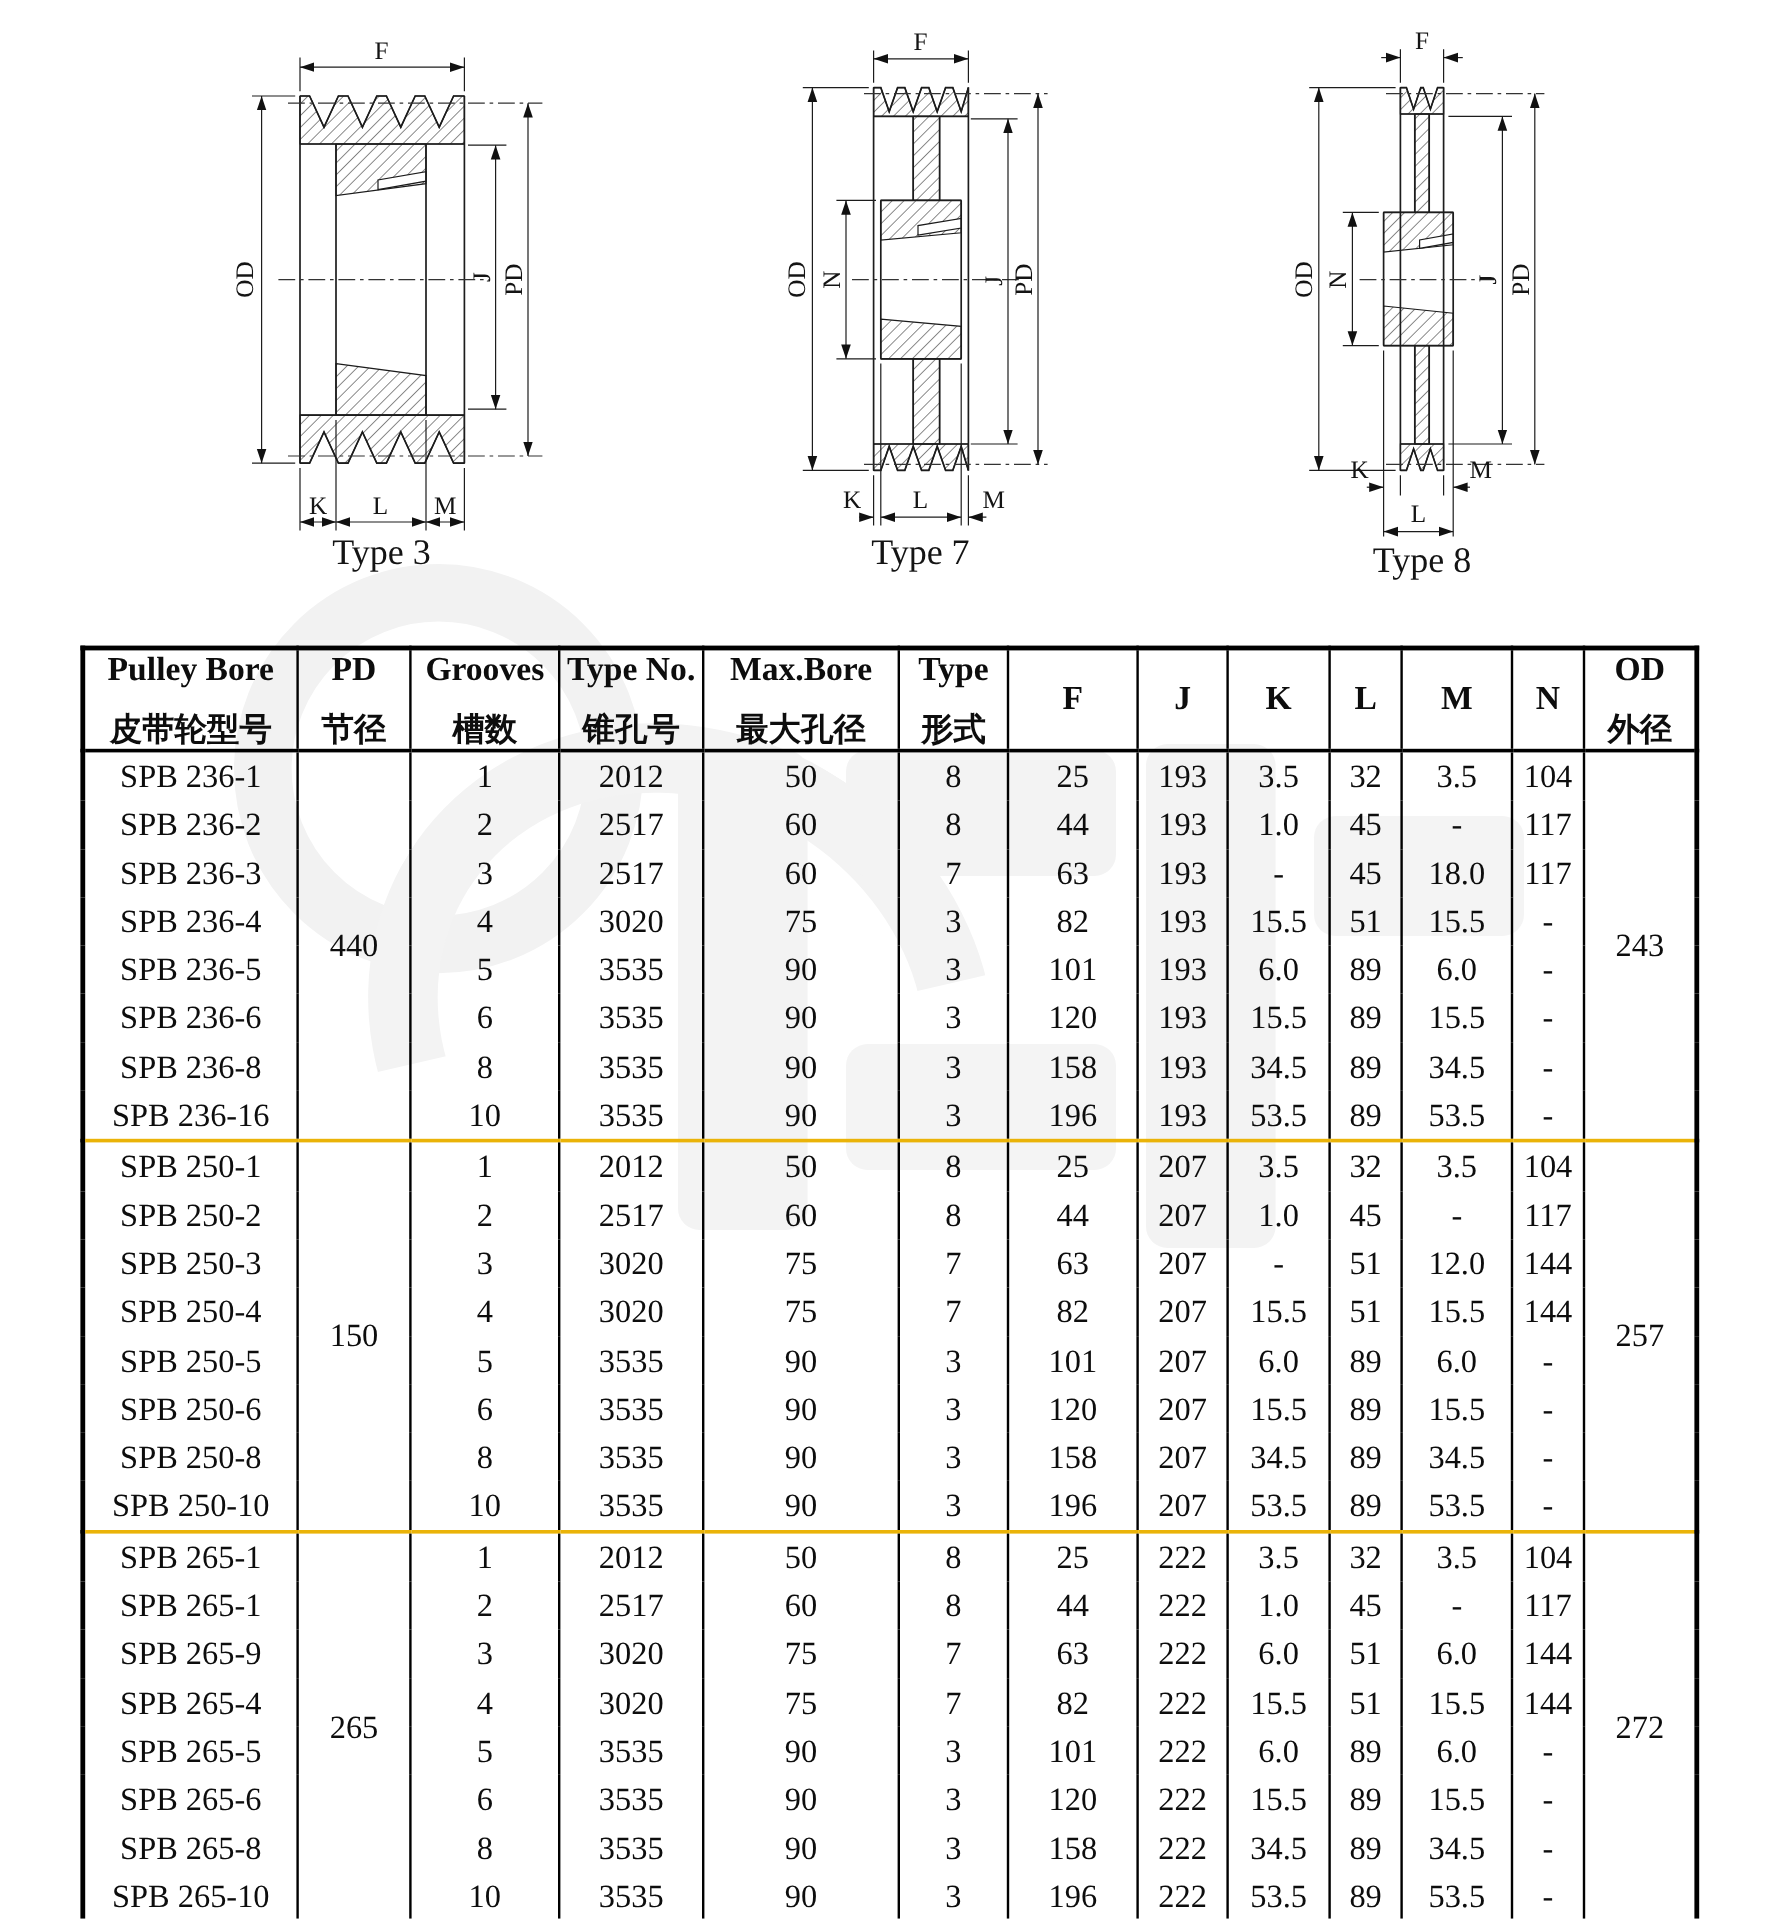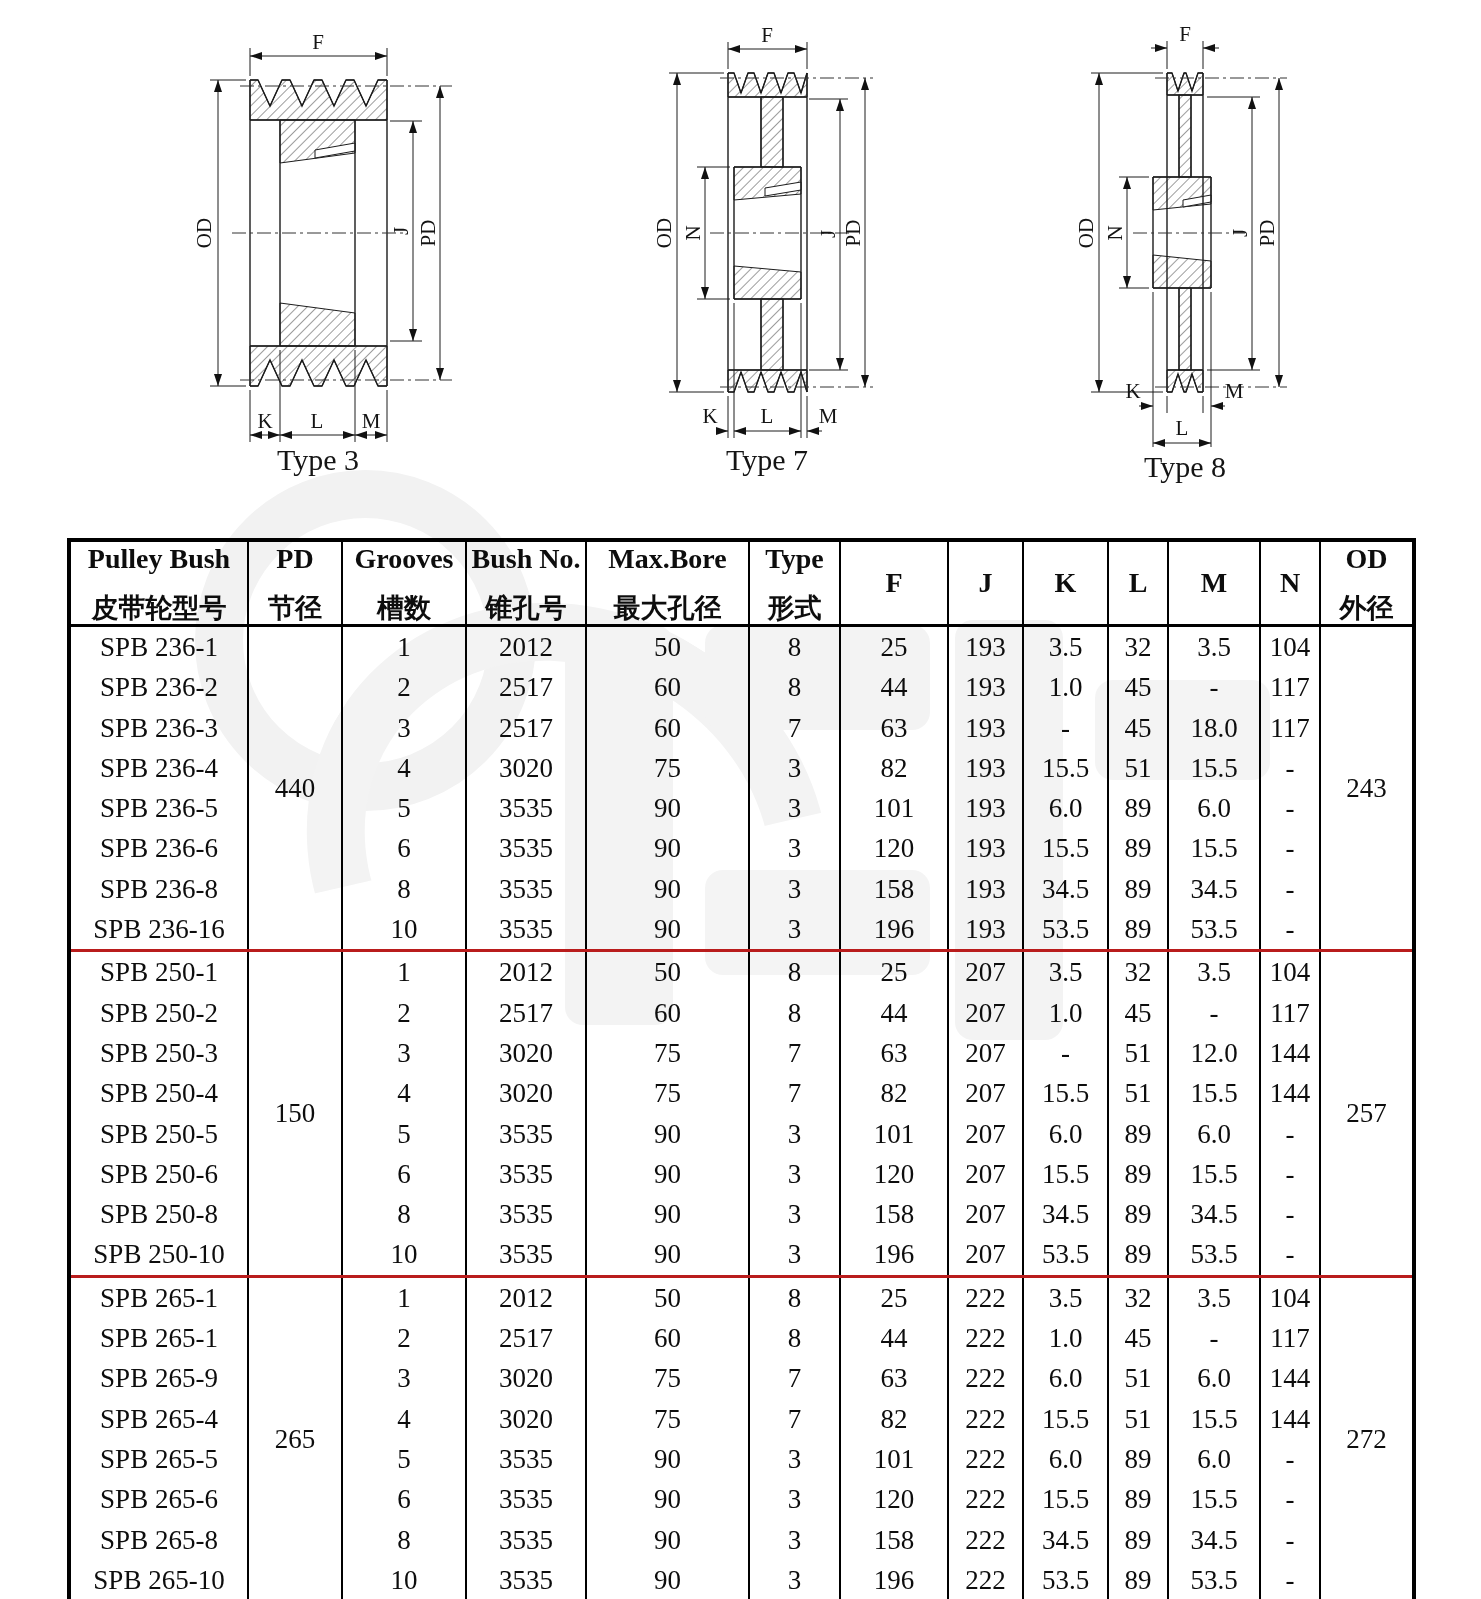--- a/index.html
+++ b/index.html
@@ -21,21 +21,21 @@
              border-collapse:collapse;table-layout:fixed;
              border:4px solid #000;background:transparent;}
   table.spec th,table.spec td{border-left:2px solid #000;border-right:2px solid #000;
              text-align:center;vertical-align:middle;padding:0;background:transparent;
              font-size:27px;line-height:1.05;color:#0d0d0d;}
   table.spec thead th{height:82px;font-weight:bold;border-bottom:3.5px solid #000;}
   table.spec thead .en{font-size:28px;font-weight:bold;}
   table.spec thead .zh{font-size:27px;font-weight:bold;margin-top:20px;}
   table.spec thead .zh:empty{display:none;}
   table.spec tbody td{height:40.3px;}
-  table.spec tbody tr.group-start td{border-top:3px solid #b91c1c;}
+  table.spec tbody tr.group-start td{border-top:3px solid #eab308;}
 </style>
 </head>
 <body>
 
 <div class="page">
 
   <div class="wm wm-ring" style="left:195px;top:470px;width:245px;height:245px;border:48px solid #f2f2f2;"></div>
   <div class="wm wm-ring" style="left:300px;top:610px;width:420px;height:370px;border:58px solid #f3f3f3;
               border-color:#f3f3f3 transparent transparent #f3f3f3;transform:rotate(32deg);"></div>
   <div class="wm" style="left:565px;top:625px;width:108px;height:400px;background:#f3f3f3;border-radius:18px;"></div>
@@ -229,33 +229,33 @@
         <col style="width:75px">
         <col style="width:85px">
       <col style="width:60px">
         <col style="width:92px">
         <col style="width:60px">
       <col style="width:94px">
     </colgroup>
     <thead>
       <tr>
         <th>
-            <div class="en">Pulley Bush</div>
+            <div class="en">Pulley Bore</div>
             <div class="zh">皮带轮型号</div>
           </th>
         <th>
             <div class="en">PD</div>
             <div class="zh">节径</div>
           </th>
         <th>
             <div class="en">Grooves</div>
             <div class="zh">槽数</div>
           </th>
         <th>
-            <div class="en">Bush No.</div>
+            <div class="en">Type No.</div>
             <div class="zh">锥孔号</div>
           </th>
         <th>
             <div class="en">Max.Bore</div>
             <div class="zh">最大孔径</div>
           </th>
         <th>
             <div class="en">Type</div>
             <div class="zh">形式</div>
           </th>

